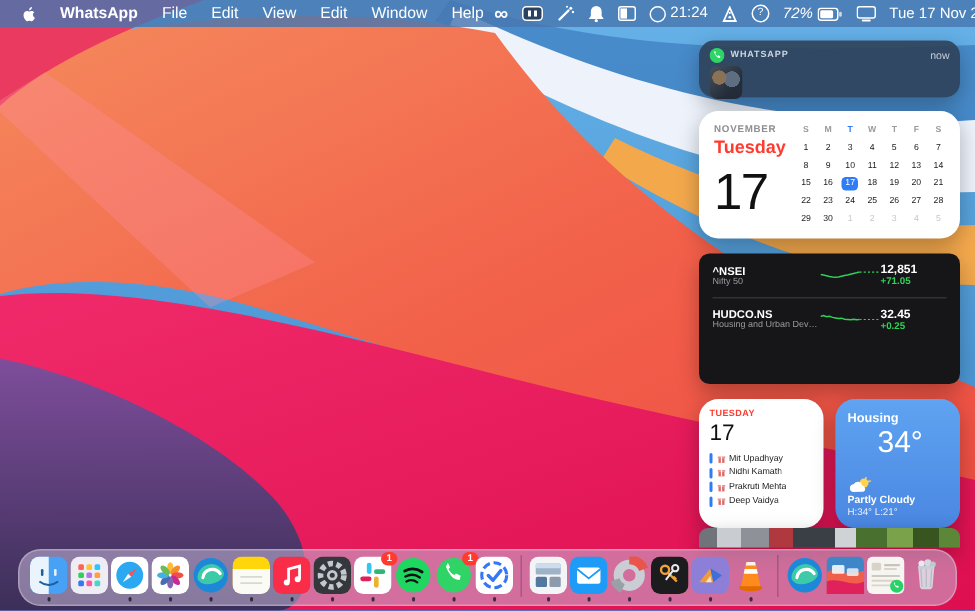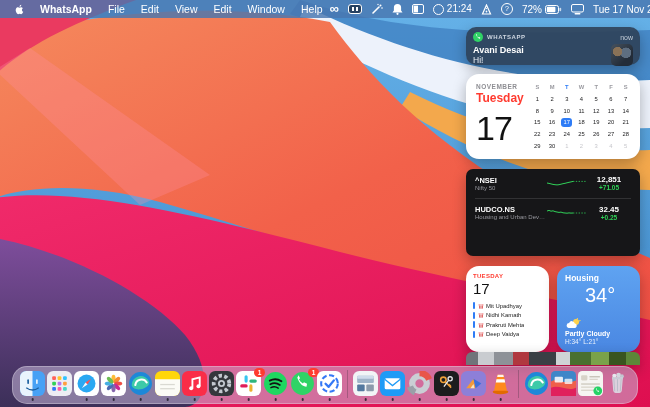--- a/index.html
+++ b/index.html
@@ -20,21 +20,21 @@
   }
   .mb-left{display:flex;align-items:center;gap:2px;}
   .mb-left .menu-item{padding:0 7px;white-space:nowrap;}
   .mb-left .menu-item.app{font-weight:700;}
   .mb-right{display:flex;align-items:center;gap:9px;}
   .mb-ico{display:inline-flex;align-items:center;justify-content:center;line-height:0;}
   .inf{font-size:13px;font-weight:700;line-height:16px;}
   .ring{width:9px;height:9px;border:1.5px solid #fff;border-radius:50%;display:inline-block;margin-right:3px;}
   .qcircle{width:10px;height:10px;border:1px solid #fff;border-radius:50%;font-size:7px;line-height:10px;text-align:center;display:inline-block;}
   .mtxt{font-size:10px;white-space:nowrap;}
-  .batt-wrap{display:flex;align-items:center;gap:3px;}
+  .batt-wrap{display:flex;align-items:center;gap:3px;font-style:italic;}
   
   .widget{position:absolute;box-sizing:border-box;z-index:10;box-shadow:0 5px 14px rgba(0,0,0,.28);}
   
   .notif{left:466px;top:27px;width:174px;height:38px;border-radius:10px;
     background:rgba(47,66,90,.92);color:#fff;padding:5px 7px;display:flex;flex-direction:column;}
   .notif-top{display:flex;align-items:center;gap:4px;}
   .notif-app{font-size:6px;letter-spacing:.6px;color:#cfd7e2;font-weight:600;flex:1;}
   .notif-when{font-size:7px;color:#c4cdd8;}
   .notif-body{display:flex;align-items:center;margin-top:2px;}
   .notif-texts{flex:1;min-width:0;}
@@ -58,21 +58,21 @@
   .cal-cell.dim{color:#c7c7cc;}
   .cal-cell.today{background:#2e7cf6;color:#fff;}
   
   .stocks{left:466px;top:169px;width:174px;height:87px;border-radius:7px;background:#161618;color:#fff;padding:0 9px;}
   .stock-row{display:flex;align-items:center;height:28.6px;}
   .stock-row + .stock-row{border-top:1px solid rgba(255,255,255,.12);}
   .stock-left{width:72px;min-width:0;}
   .stock-sym{font-size:7.5px;font-weight:700;}
   .stock-name{font-size:6px;color:#98989f;white-space:nowrap;overflow:hidden;text-overflow:ellipsis;}
   .stock-spark{width:40px;height:14px;flex:none;}
-  .stock-right{flex:1;text-align:center;}
+  .stock-right{flex:1;text-align:left;}
   .stock-val{font-size:8px;font-weight:700;}
   .stock-chg{font-size:6.5px;font-weight:600;}
   
   .events{left:466px;top:266px;width:83px;height:86px;border-radius:13px;background:#fff;padding:7px 7px;}
   .ev-weekday{font-size:6px;font-weight:700;color:#ff3b30;letter-spacing:.3px;}
   .ev-day{font-size:15px;color:#111;margin-top:1px;}
   .ev-list{margin-top:5px;display:flex;flex-direction:column;gap:2.6px;}
   .ev-row{display:flex;align-items:center;gap:2.5px;}
   .ev-bar{width:2px;height:7px;border-radius:1px;background:#2e7cf6;flex:none;}
   .ev-name{font-size:5.9px;color:#222;white-space:nowrap;overflow:hidden;text-overflow:ellipsis;}
@@ -215,24 +215,20 @@
 <div class="widget notif">
   <div class="notif-top">
     <svg width="10" height="10">
         <circle cx="5" cy="5" r="5" fill="#2fd366"></circle>
         <path d="M3 2.8c1.6 3.2 2.5 3.7 4 3.9l.2-1.1-1.3-.7-.5.5c-.8-.5-1.2-.9-1.6-1.7l.5-.5-.7-1.3z" fill="#fff"></path>
       </svg>
     <span class="notif-app">WHATSAPP</span>
     <span class="notif-when">now</span>
   </div>
   <div class="notif-body">
-    <div class="notif-texts">
-      <div class="notif-title">Avani Desai</div>
-      <div class="notif-msg">Hi!</div>
-    </div>
     <div class="notif-avatar"></div>
   </div>
 </div>
 
 <div class="widget calendar">
   <div class="cal-month">NOVEMBER</div>
   <div class="cal-weekday">Tuesday</div>
   <div class="cal-day">17</div>
   <div class="cal-grid">
       <span class="cal-cell head">S</span>

